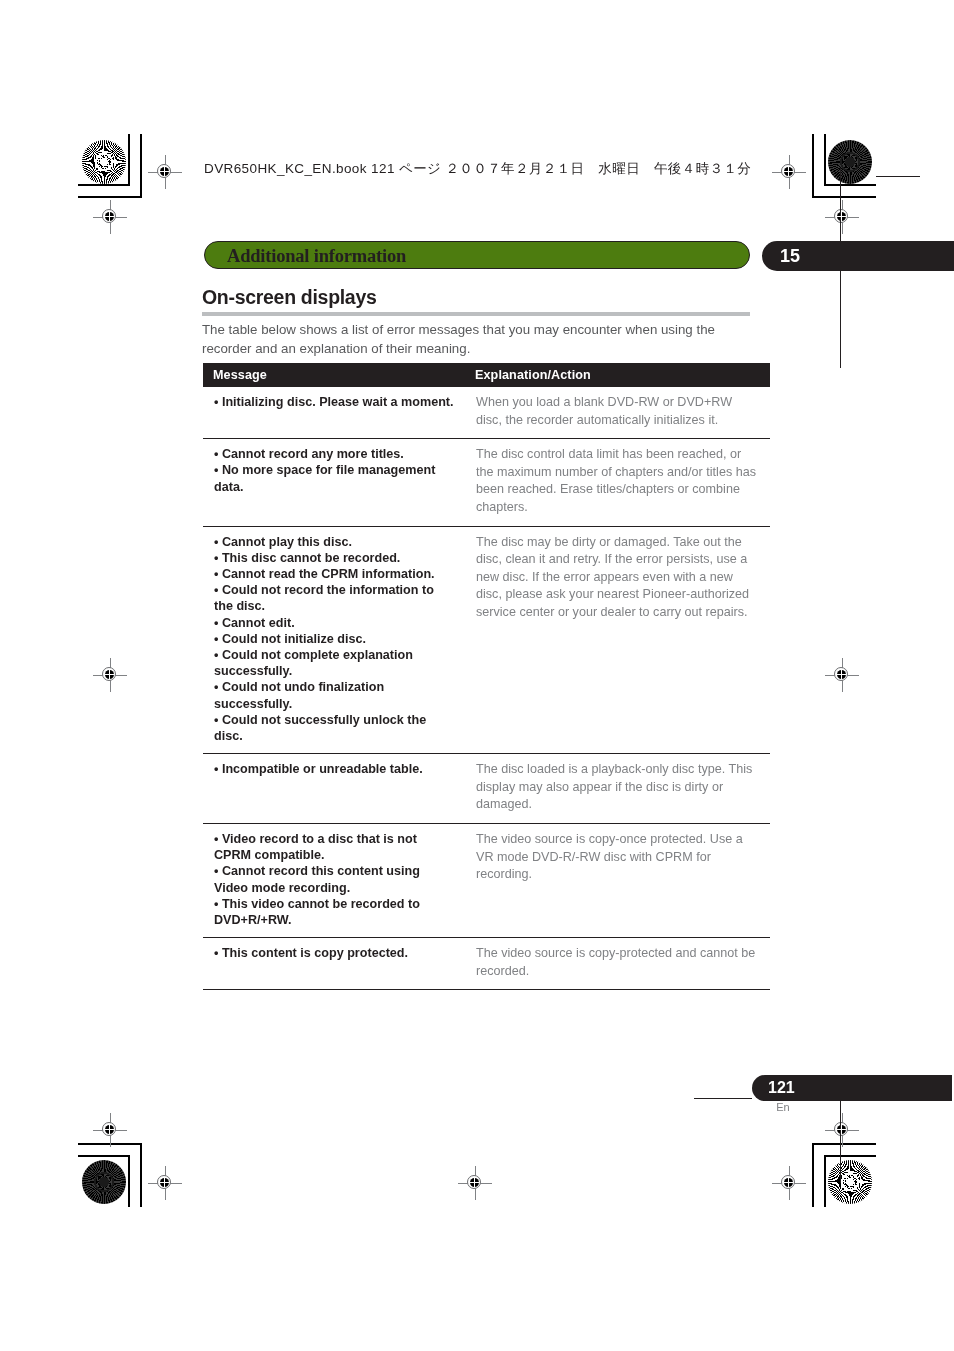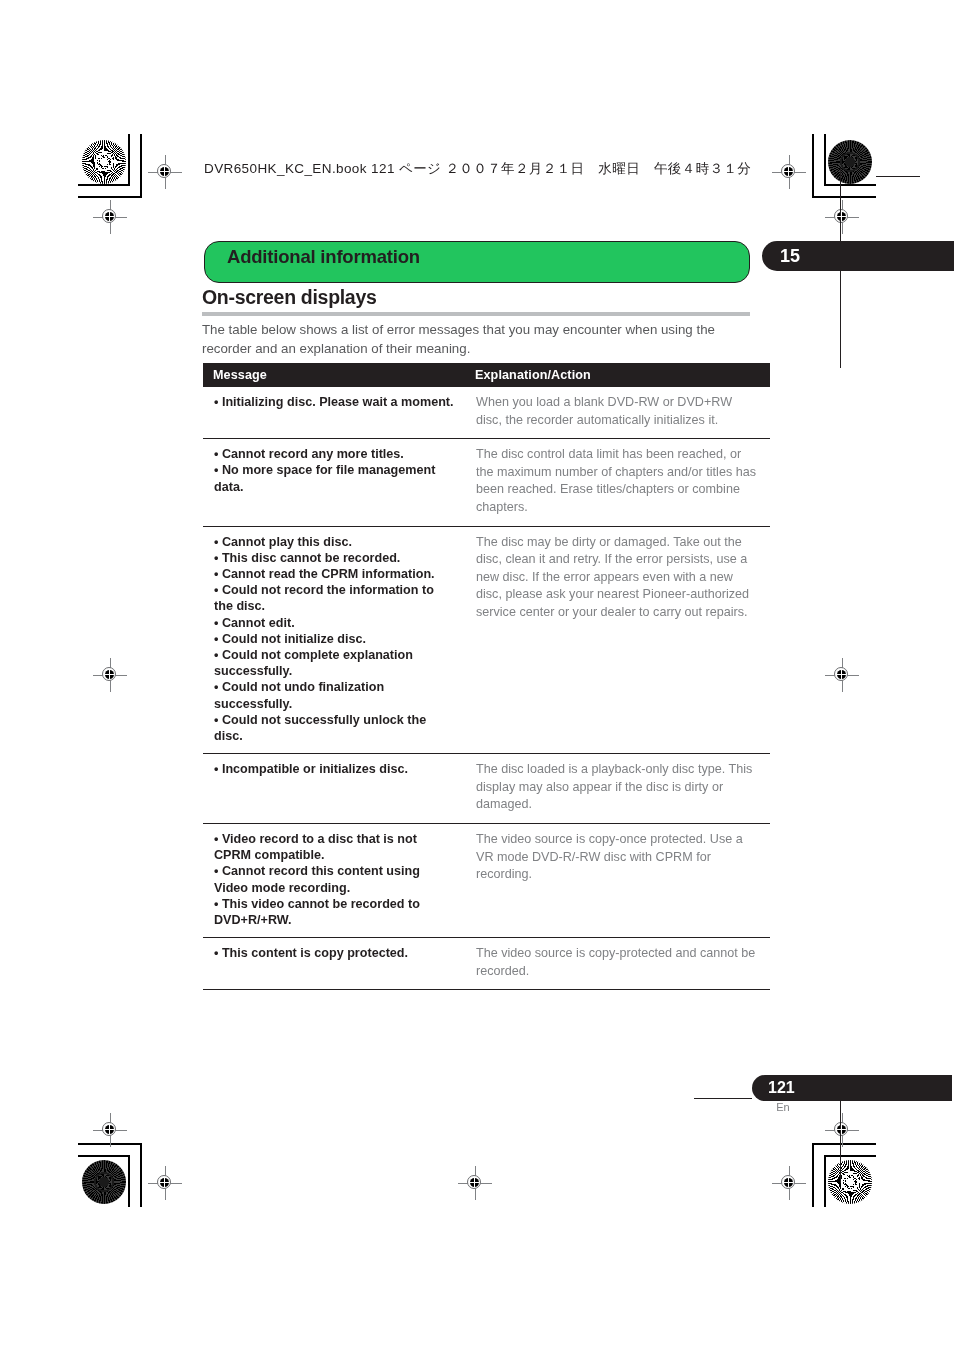--- a/index.html
+++ b/index.html
@@ -101,25 +101,26 @@
     white-space: nowrap;
     font-family: "Liberation Sans", sans-serif;
     text-align: right;
   }
 
   .chapter-bar {
     position: absolute;
     left: 204px;
     top: 241px;
     width: 546px;
-    height: 42px;
+    height: 28px;
     border: 1.6px solid #231f20;
     border-radius: 15px;
     box-sizing: border-box;
-    background: #22c55e;
+    background: #4d7c0f;
+    font-family: Liberation Serif, serif;
   }
   .chapter-title {
     position: absolute;
     left: 22px;
     top: 4px;
     font-size: 18.5px;
     font-weight: bold;
     letter-spacing: -0.2px;
     color: #231f20;
   }
@@ -385,21 +386,21 @@
           <span class="msg-line">• Cannot edit.</span>
           <span class="msg-line">• Could not initialize disc.</span>
           <span class="msg-line">• Could not complete explanation successfully.</span>
           <span class="msg-line">• Could not undo finalization successfully.</span>
           <span class="msg-line">• Could not successfully unlock the disc.</span>
         </td>
         <td class="cell-exp">The disc may be dirty or damaged. Take out the disc, clean it and retry. If the error persists, use a new disc. If the error appears even with a new disc, please ask your nearest Pioneer-authorized service center or your dealer to carry out repairs.</td>
       </tr>
       <tr>
         <td class="cell-msg">
-          <span class="msg-line">• Incompatible or initializes disc.</span>
+          <span class="msg-line">• Incompatible or unreadable table.</span>
         </td>
         <td class="cell-exp">The disc loaded is a playback-only disc type. This display may also appear if the disc is dirty or damaged.</td>
       </tr>
       <tr>
         <td class="cell-msg">
           <span class="msg-line">• Video record to a disc that is not CPRM compatible.</span>
           <span class="msg-line">• Cannot record this content using Video mode recording.</span>
           <span class="msg-line">• This video cannot be recorded to DVD+R/+RW.</span>
         </td>
         <td class="cell-exp">The video source is copy-once protected. Use a VR mode DVD-R/-RW disc with CPRM for recording.</td>

